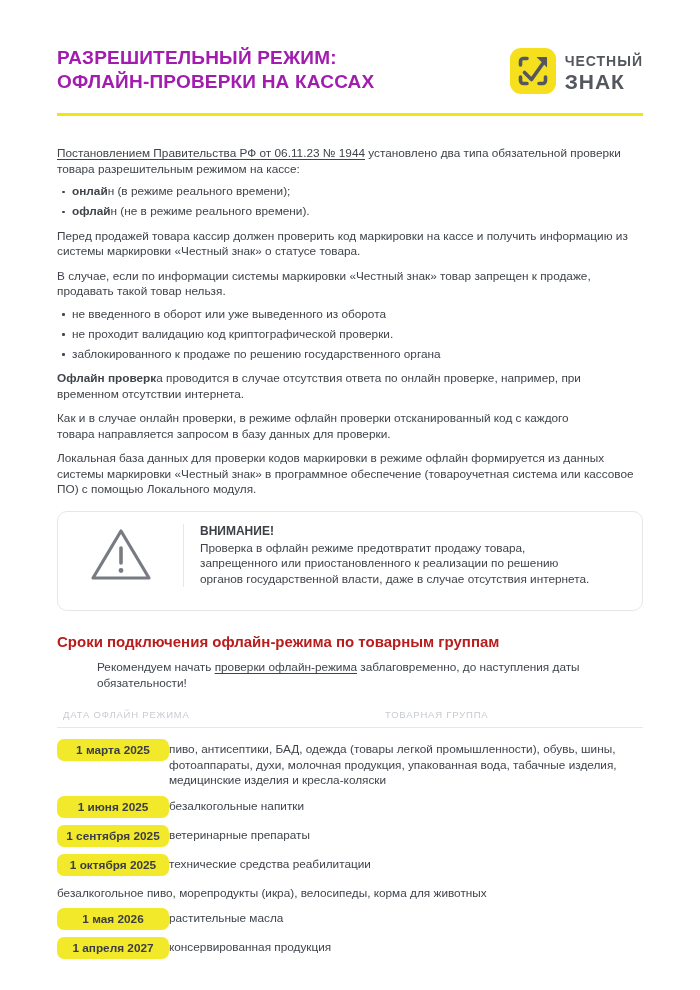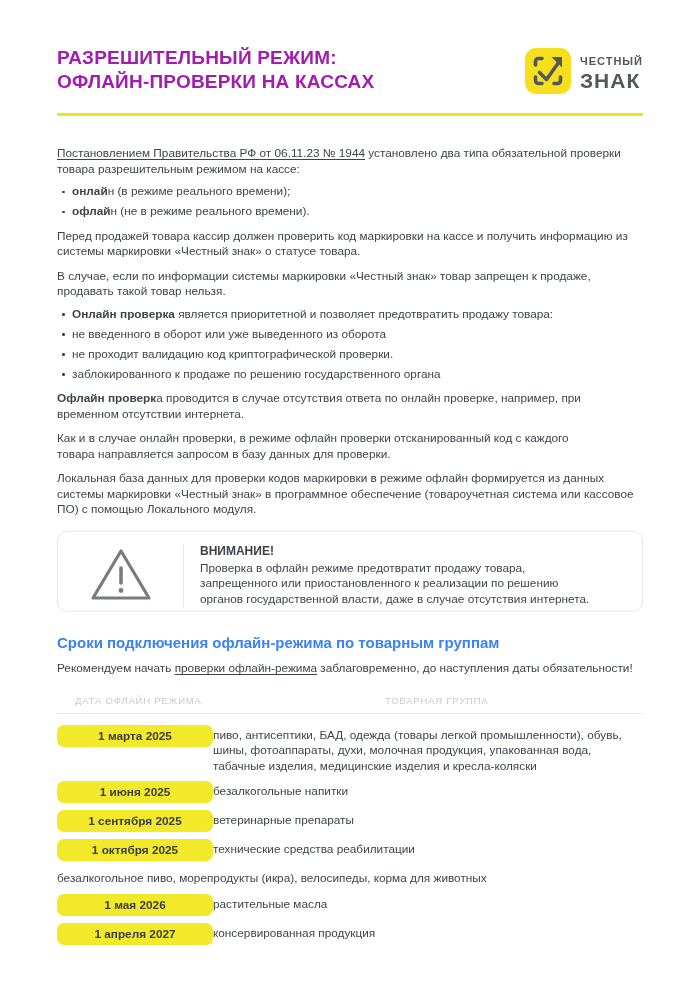--- a/index.html
+++ b/index.html
@@ -9,53 +9,53 @@
   *{margin:0;padding:0;box-sizing:border-box;}
   html,body{background:#fff;}
   body{font-family:"Liberation Sans","DejaVu Sans",sans-serif;color:var(--text);}
   .page{width:700px;height:990px;background:#fff;padding:46px 57px 0 57px;overflow:hidden;position:relative;}
 
   
   .hdr{display:flex;justify-content:space-between;align-items:flex-start;}
   .hdr h1{font-size:19px;line-height:24px;font-weight:bold;color:#a21caf;letter-spacing:.2px;}
   .logo{display:flex;align-items:center;gap:9px;margin-top:2px;}
   .logo-txt{line-height:1;color:var(--logo_text);}
-  .logo-txt .l1{font-size:11px;font-weight:bold;letter-spacing:1px;margin-bottom:3px;}
+  .logo-txt .l1{font-size:14px;font-weight:bold;letter-spacing:1px;margin-bottom:3px;}
   .logo-txt .l2{font-size:21px;font-weight:bold;letter-spacing:1px;}
   .rule{height:3px;background:var(--accent_rule);margin-top:15px;}
 
   
   .content{margin-top:30px;font-size:11.8px;line-height:15.5px;}
   .content p{margin-bottom:7px;}
   p.gap-top{margin-top:9px;}
   .bold{font-weight:bold;}
   .link{text-decoration:underline;text-underline-offset:2px;cursor:pointer;color:inherit;}
   ul{list-style:none;margin:2px 0 9px 0;}
   ul li{position:relative;padding-left:15px;margin-bottom:4.5px;}
   ul li::before{content:"";position:absolute;left:5px;top:6.5px;width:2.5px;height:2.5px;border-radius:50%;background:var(--text);}
   .narrow{max-width:540px;}
 
   
-  .warn{margin-top:13px;border:1px solid var(--border);border-radius:10px;display:flex;align-items:center;padding:12px 18px 4px 0;}
+  .warn{margin-top:13px;border:1px solid var(--border);border-radius:10px;display:flex;align-items:center;padding:12px 18px 23px 0;}
   .warn-ico{width:125px;display:flex;justify-content:center;align-items:center;flex-shrink:0;}
   .warn-sep{width:1px;align-self:stretch;background:var(--border);}
   .warn-body{padding-left:16px;}
   .warn-title{font-weight:bold;font-size:12px;margin-bottom:3px;color:#3D4147;}
   .warn-text{font-size:11.8px;line-height:15.5px;max-width:398px;}
 
   
-  .sec-h{margin-top:22px;font-size:15px;font-weight:bold;color:#3b82f6;}
-  .note{margin-top:10px;font-size:11.8px;line-height:15.5px;}
+  .sec-h{margin-top:22px;font-size:15px;font-weight:bold;color:#b91c1c;}
+  .note{margin-top:10px;font-size:11.8px;line-height:15.5px;margin-left:40px;}
   .thead{margin-top:18px;position:relative;height:11px;font-size:9.5px;letter-spacing:.8px;color:var(--muted);}
-  .thead .c1{position:absolute;left:18px;top:0;}
+  .thead .c1{position:absolute;left:6px;top:0;}
   .thead .c2{position:absolute;left:328px;top:0;}
   .tdiv{height:1px;background:var(--border);margin-top:7px;}
   .rows{margin-top:11px;}
   .t-row{display:flex;align-items:flex-start;margin-bottom:7px;}
-  .badge{width:156px;flex-shrink:0;background:var(--badge);border-radius:7px;text-align:center;font-weight:bold;font-size:11.8px;padding:4px 2px;color:#3A3E44;}
+  .badge{width:112px;flex-shrink:0;background:var(--badge);border-radius:7px;text-align:center;font-weight:bold;font-size:11.8px;padding:4px 2px;color:#3A3E44;}
   .t-desc{margin-left:0;font-size:11.8px;line-height:15.5px;padding-top:3px;}
 </style>
 </head>
 <body>
 
 <div class="page">
 
   <div class="hdr">
     <h1>
       <div>РАЗРЕШИТЕЛЬНЫЙ РЕЖИМ:</div>
@@ -88,21 +88,20 @@
 
     <ul>
       <li><span class="bold">онлай</span><span>н (в режиме реального времени);</span></li>
       <li><span class="bold">офлай</span><span>н (не в режиме реального времени).</span></li>
     </ul>
 
     <p>Перед продажей товара кассир должен проверить код маркировки на кассе и получить информацию из системы маркировки «Честный знак» о статусе товара.</p>
     <p class="gap-top">В случае, если по информации системы маркировки «Честный знак» товар запрещен к продаже, продавать такой товар нельзя.</p>
 
     <ul class="gap-top">
-      <li><span class="bold">Онлайн проверка</span><span> является приоритетной и позволяет предотвратить продажу товара:</span></li>
       <li><span>не введенного в оборот или уже выведенного из оборота</span></li>
       <li><span>не проходит валидацию код криптографической проверки.</span></li>
       <li><span>заблокированного к продаже по решению государственного органа</span></li>
     </ul>
 
     <p><span class="bold">Офлайн проверк</span><span>а проводится в случае отсутствия ответа по онлайн проверке, например, при временном отсутствии интернета.</span></p>
     <p class="gap-top narrow">Как и в случае онлайн проверки, в режиме офлайн проверки отсканированный код с каждого товара направляется запросом в базу данных для проверки.</p>
     <p class="gap-top">Локальная база данных для проверки кодов маркировки в режиме офлайн формируется из данных системы маркировки «Честный знак» в программное обеспечение (товароучетная система или кассовое ПО) с помощью Локального модуля.</p>
   </div>
 

